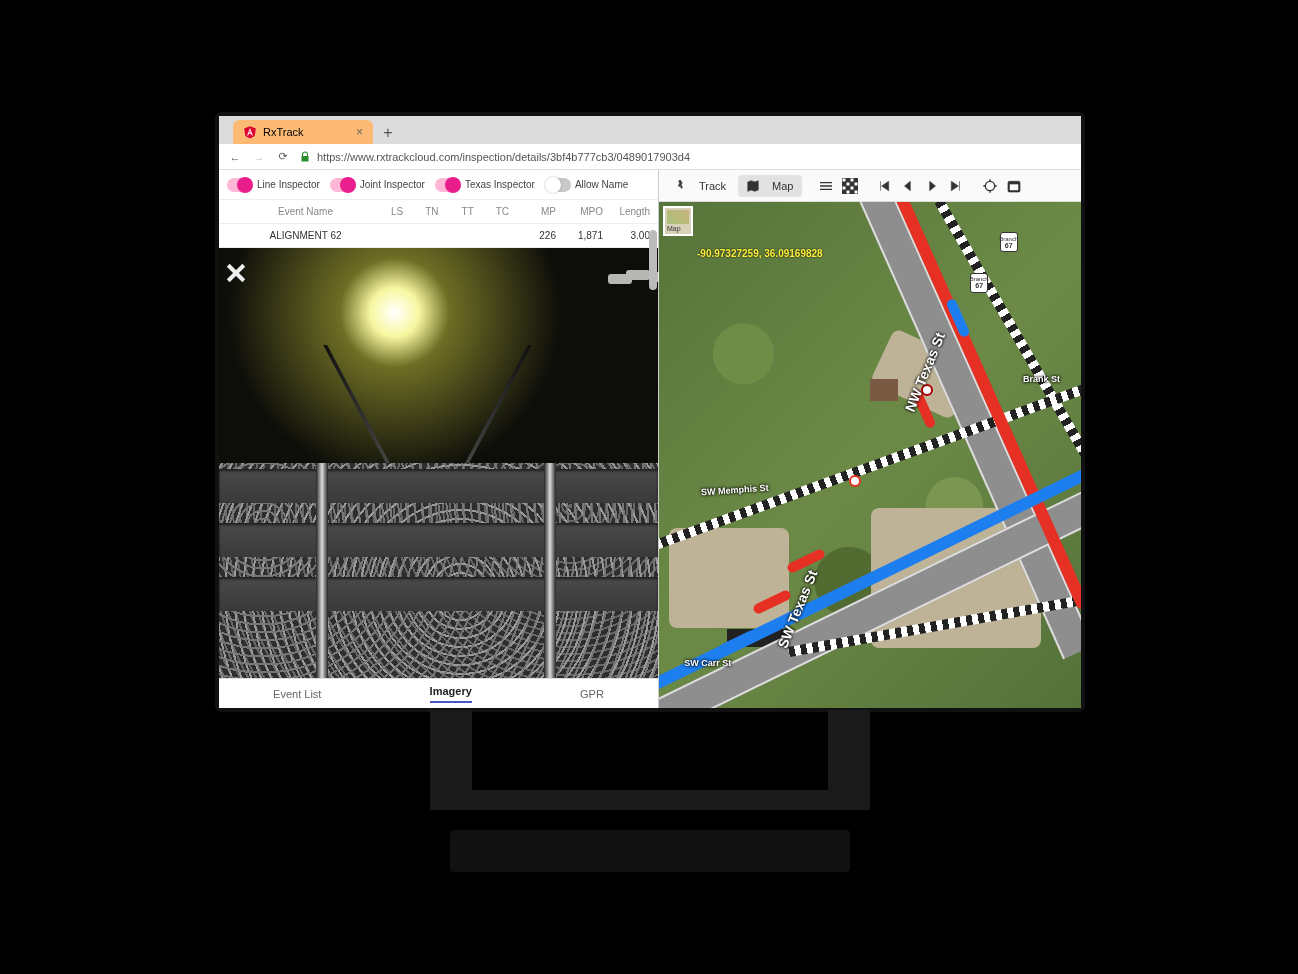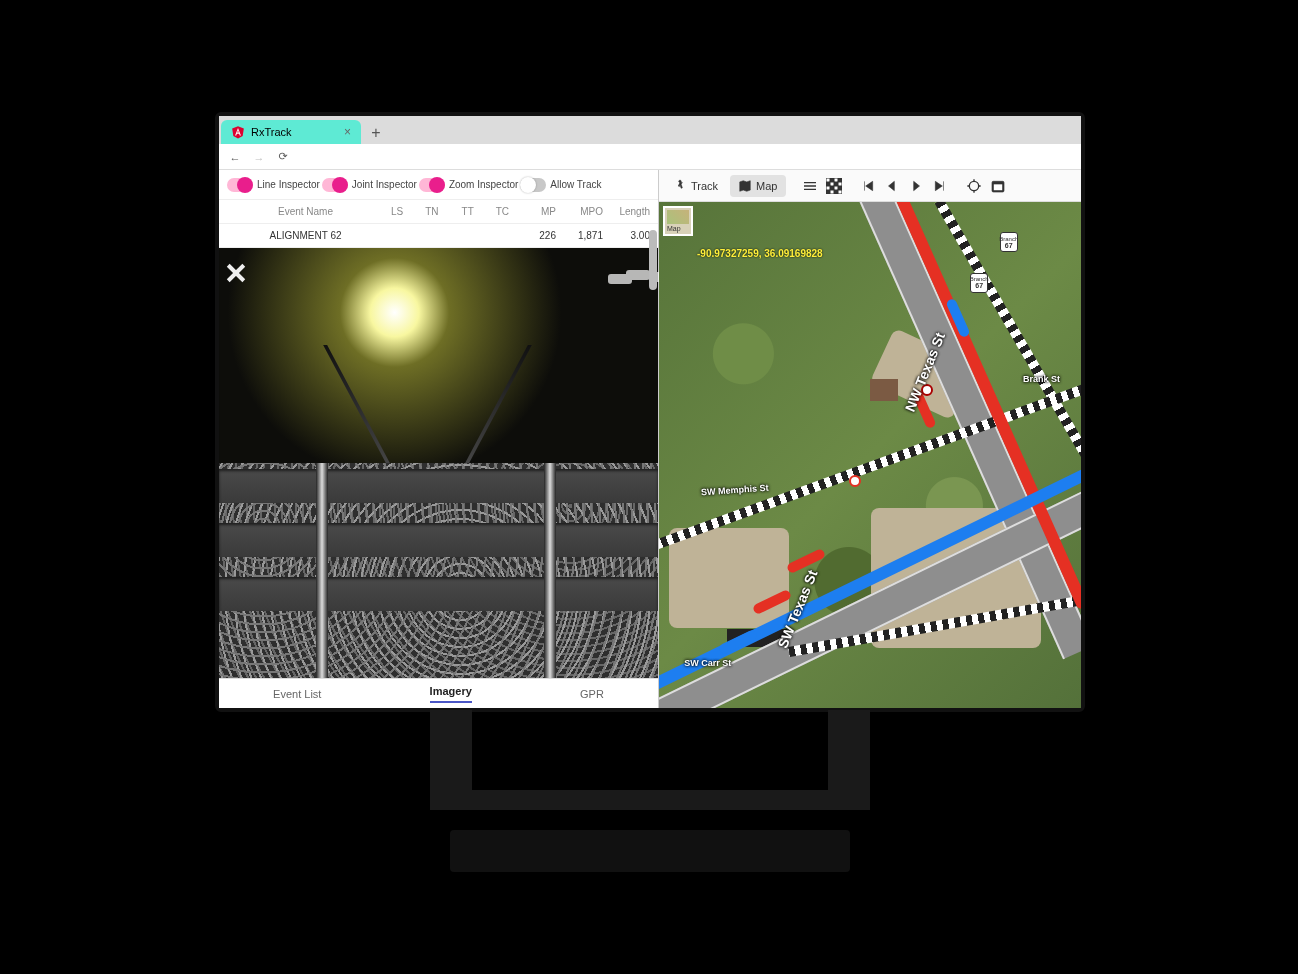--- a/index.html
+++ b/index.html
@@ -18,40 +18,40 @@
   .stand-arm { position:absolute; left:430px; top:710px; width:440px; height:120px; }
   .stand-arm::before,
   .stand-arm::after { content:""; position:absolute; width:42px; height:100px; background:#1a1a1a; }
   .stand-arm::before { left:0; }
   .stand-arm::after  { right:0; }
   .stand-bar { position:absolute; left:430px; top:790px; width:440px; height:20px; background:#1a1a1a; }
   .stand-base{ position:absolute; left:450px; top:830px; width:400px; height:42px; background:#111; border-radius:4px; }
 
   
   .tab-strip { height:28px; background:#dcdcdc; display:flex; align-items:flex-end; font-size:11px; }
-  .tab { height:24px; background:#5eead4; border-radius:6px 6px 0 0; padding:4px 10px; margin-left:2px; display:flex; align-items:center; gap:6px; min-width:140px; }
+  .tab { height:24px; background:#fdba74; border-radius:6px 6px 0 0; padding:4px 10px; margin-left:14px; display:flex; align-items:center; gap:6px; min-width:140px; }
   .tab .favicon { width:14px; height:14px; }
   .tab-close { color:#666; font-size:12px; margin-left:auto; cursor:pointer; }
   .newtab { width:22px; height:22px; display:flex; align-items:center; justify-content:center; color:#555; font-size:16px; margin-left:4px; cursor:pointer;}
   .url-row { height:26px; background:#fff; border-bottom:1px solid #ddd; display:flex; align-items:center; gap:8px; padding:0 8px; font-size:11px; color:#555; }
   .nav-btn { width:16px; text-align:center; cursor:pointer; }
   .url-bar { flex:1; display:flex; align-items:center; gap:6px; }
   .url-bar svg { flex-shrink:0; }
 
   
   .app-header { height:28px; background:#4a56c6; color:#fff; display:flex; align-items:center; padding:0 10px; font-size:12px; gap:6px; }
   .app-header svg { fill:#fff; }
 
   
   .content { flex:1; display:flex; min-height:0; }
   .left-pane { width:440px; display:flex; flex-direction:column; border-right:1px solid #ccc; }
   .right-pane { flex:1; display:flex; flex-direction:column; position:relative; }
 
   
-  .left-toolbar { height:30px; background:#fff; border-bottom:1px solid #eee; display:flex; align-items:center; gap:2px; padding:0 8px; font-size:10px; color:#444; white-space:nowrap; }
+  .left-toolbar { height:30px; background:#fff; border-bottom:1px solid #eee; display:flex; align-items:center; gap:10px; padding:0 8px; font-size:10px; color:#444; white-space:nowrap; }
   .toggle { display:flex; align-items:center; gap:4px; }
   .switch { width:26px; height:14px; border-radius:8px; position:relative; }
   .switch.on { background:#ffb7d6; }
   .switch.on::after { content:""; position:absolute; right:0; top:-1px; width:16px; height:16px; border-radius:50%; background:#e91e8c; }
   .switch.off { background:#c8c8c8; }
   .switch.off::after { content:""; position:absolute; left:0; top:-1px; width:16px; height:16px; border-radius:50%; background:#fff; box-shadow:0 0 2px rgba(0,0,0,.3); }
 
   
   .table-head, .table-row { display:grid; grid-template-columns: 2.4fr .6fr .6fr .6fr .6fr .8fr .8fr .8fr; font-size:10px; padding:6px 8px; color:#555; }
   .table-head { border-bottom:1px solid #eee; color:#888; }
@@ -88,21 +88,21 @@
   .bottom-tabs { height:30px; background:#fff; display:flex; align-items:center; justify-content:space-around; font-size:11px; color:#666; border-top:1px solid #ddd;}
   .bottom-tabs span { cursor:pointer; }
   .bottom-tabs .active { color:#222; font-weight:bold; border-bottom:2px solid #4a56c6; padding-bottom:4px;}
 
   
   .scroll-hint { position:absolute; right:1px; top:0; width:8px; height:60px; background:#bbb; border-radius:4px; }
   .left-pane { position:relative; }
 
   
   .right-toolbar { height:32px; background:#fafafa; border-bottom:1px solid #ddd; display:flex; align-items:center; gap:4px; padding:0 6px; font-size:11px; color:#333; }
-  .rt-btn { display:flex; align-items:center; gap:4px; padding:4px 8px; border-radius:4px; cursor:pointer; }
+  .rt-btn { display:flex; align-items:center; gap:12px; padding:4px 8px; border-radius:4px; cursor:pointer; }
   .rt-btn.active { background:#e2e2e2; }
   .rt-icon { width:20px; height:20px; display:flex; align-items:center; justify-content:center; cursor:pointer; }
   .rt-sep { flex:0 0 6px; }
   .rt-icon svg, .rt-btn svg { stroke:#333; fill:none; }
 
   
   .map { flex:1; position:relative; overflow:hidden; background:#5b7a3b; }
   .grass { position:absolute; inset:0; background:
       radial-gradient(circle at 20% 30%, #6f8d47 0 30px, transparent 31px),
       radial-gradient(circle at 70% 60%, #7a9651 0 28px, transparent 29px),
@@ -164,42 +164,48 @@
         </svg>
       <span>RxTrack</span>
       <span class="tab-close">×</span>
     </div>
     <div class="newtab">+</div>
   </div>
   <div class="url-row">
     <span class="nav-btn">←</span>
     <span class="nav-btn" style="opacity:.4">→</span>
     <span class="nav-btn">⟳</span>
+    <div class="url-bar">
+      <svg width="12" height="12" viewBox="0 0 24 24">
+          <path fill="#2a8f2a" d="M6 10V7a6 6 0 0112 0v3h1v11H5V10zm2 0h8V7a4 4 0 00-8 0z"></path>
+        </svg>
+      <span>https://www.rxtrackcloud.com/inspection/details/3bf4b777cb3/0489017903d4</span>
+    </div>
   </div>
 
 
   <div class="content">
 
     <div class="left-pane">
       <div class="left-toolbar">
         <div class="toggle">
             <div class="switch on"></div>
             <span>Line Inspector</span>
           </div>
         <div class="toggle">
             <div class="switch on"></div>
             <span>Joint Inspector</span>
           </div>
         <div class="toggle">
             <div class="switch on"></div>
-            <span>Zoom Inspector</span>
+            <span>Texas Inspector</span>
           </div>
         <div class="toggle">
             <div class="switch off"></div>
-            <span>Allow Track</span>
+            <span>Allow Name</span>
           </div>
       </div>
 
       <div class="table-head">
         <span>Event Name</span>
         <span>LS</span>
         <span>TN</span>
         <span>TT</span>
         <span>TC</span>
         <span>MP</span>

